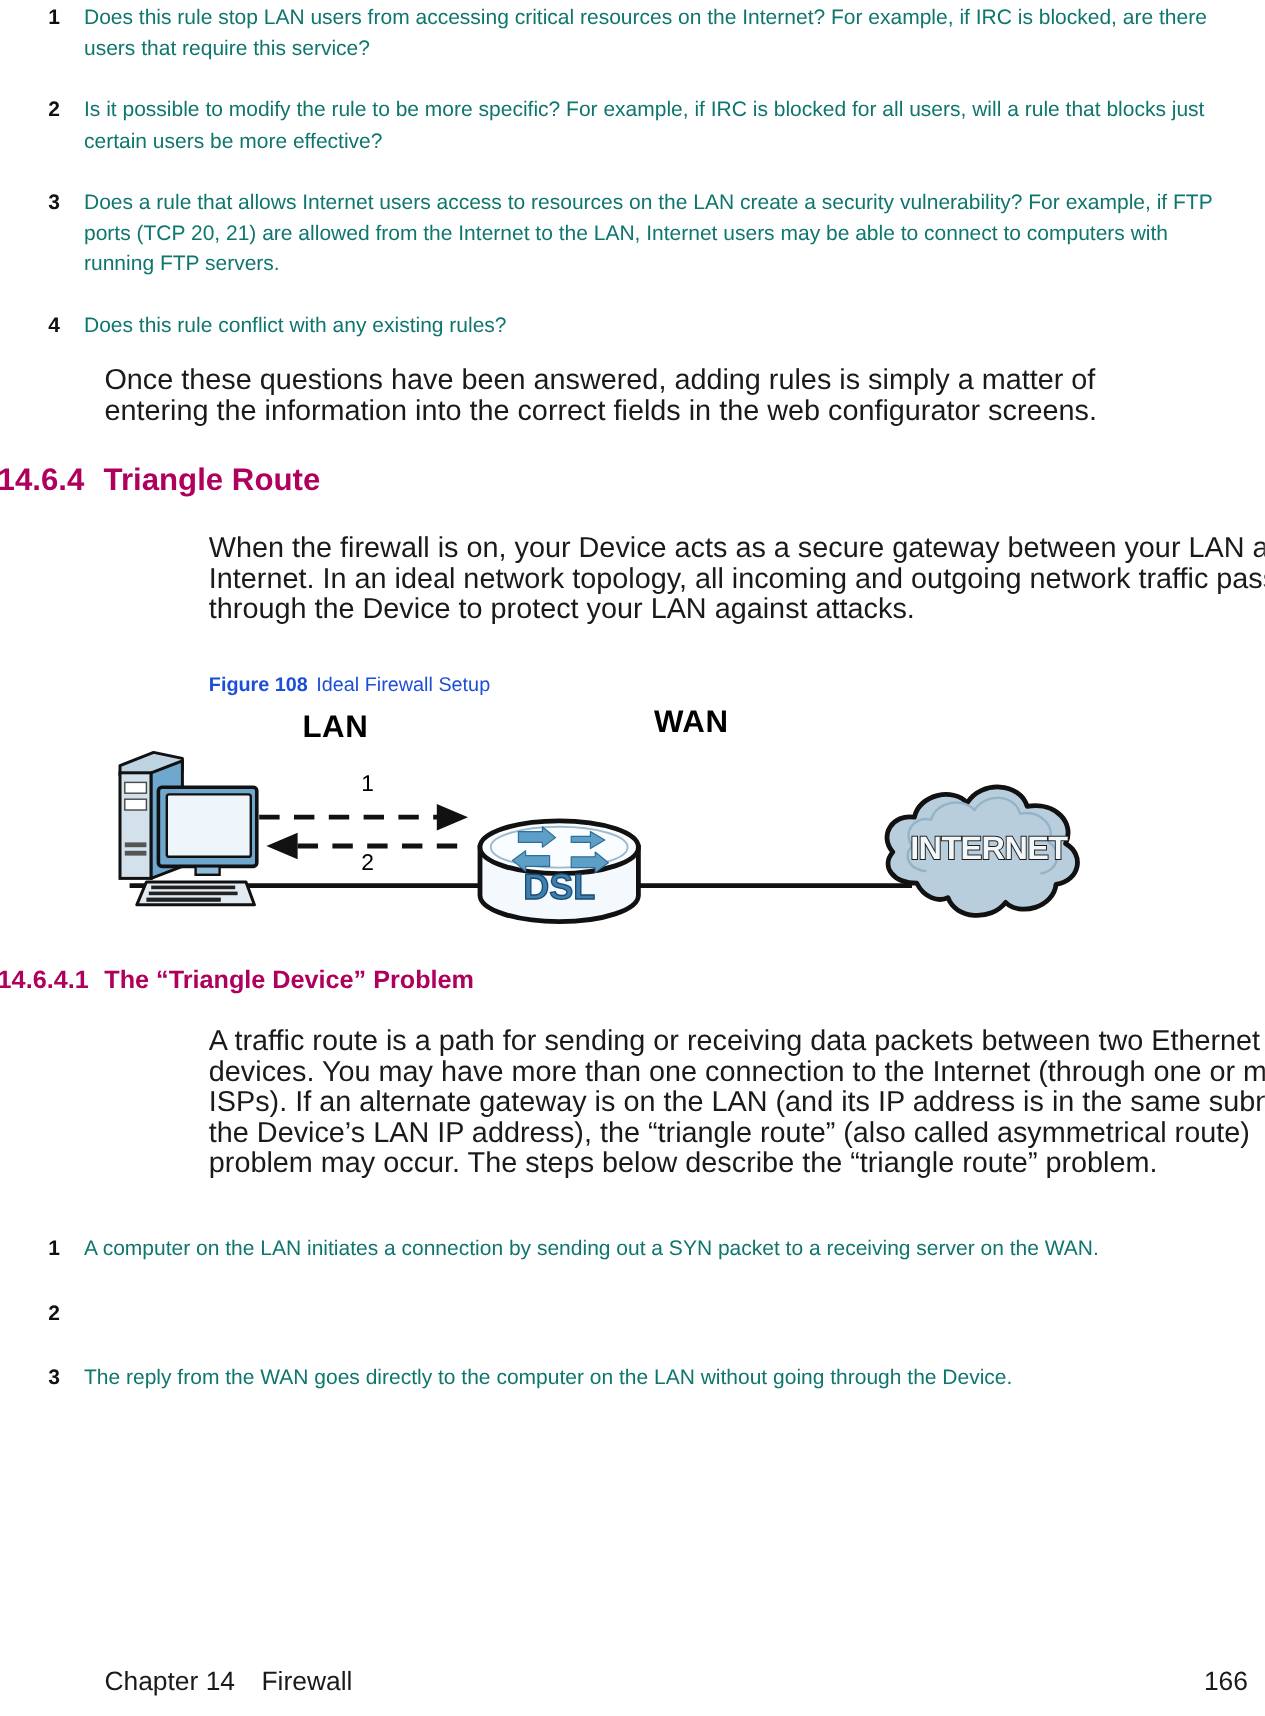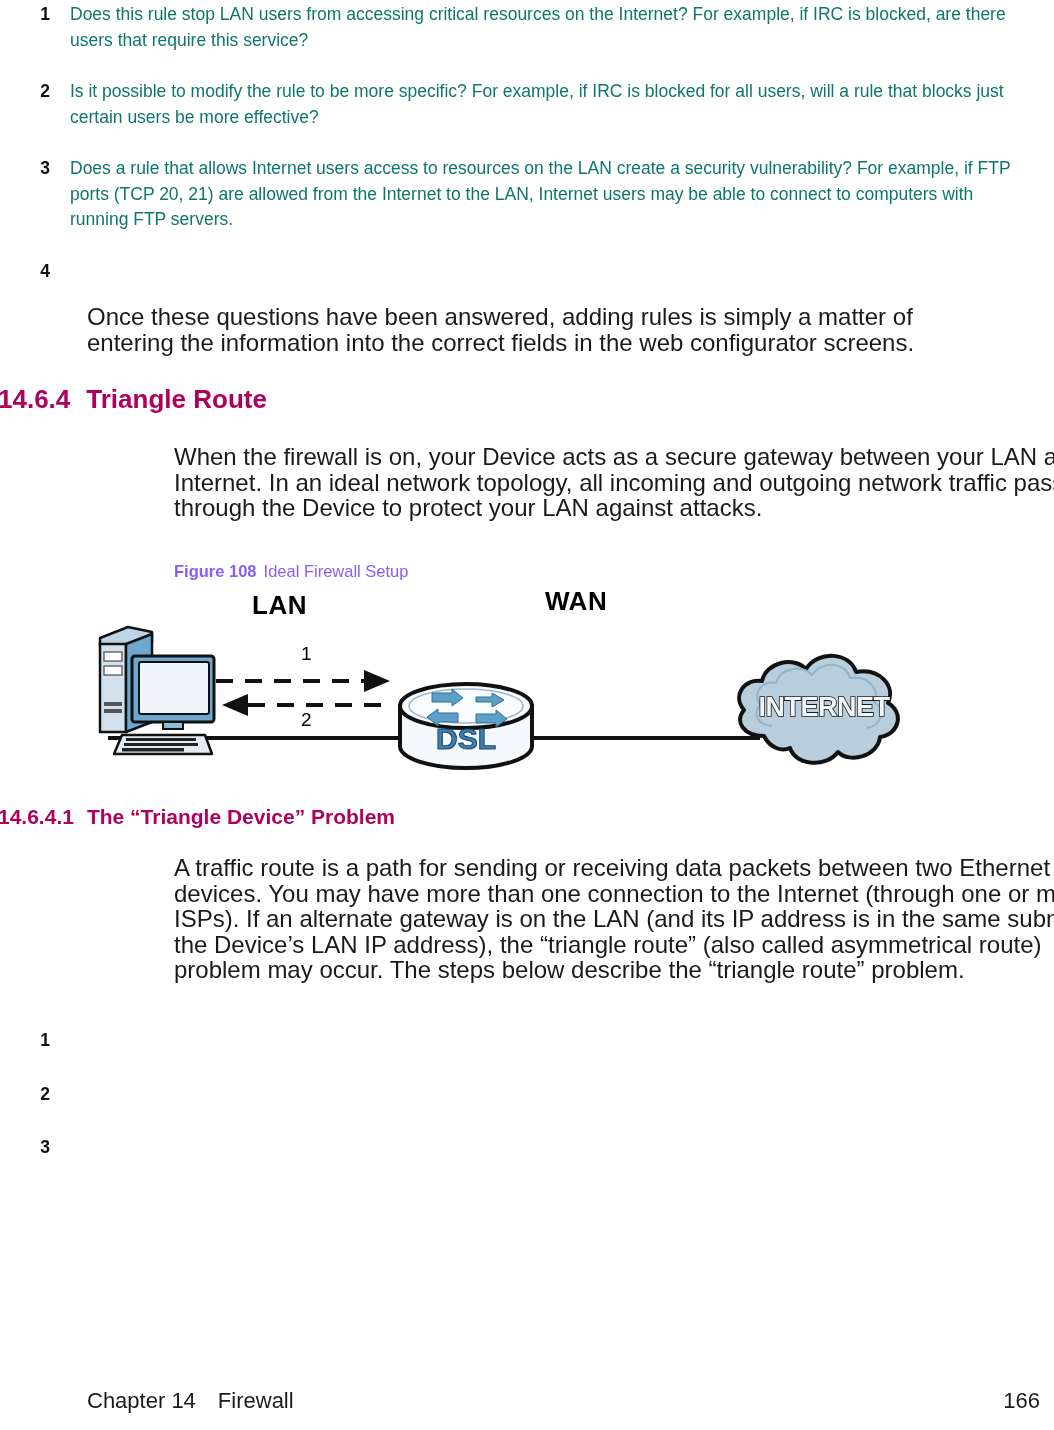--- a/index.html
+++ b/index.html
@@ -78,21 +78,21 @@
     line-height: 26px;
     white-space: nowrap;
   }
   .h4 .num { margin-right: 13px; }
 
   
   .figcaption {
     margin-left: 87px;
     font-size: 16.5px;
     line-height: 22px;
-    color: #8b5cf6;
+    color: #1d4ed8;
   }
   .figcaption b { font-weight: bold; }
 
   
   .figure-wrap {
     position: relative;
     width: 1046px;
     height: 190px;
   }
   .fig-label {
@@ -151,20 +151,21 @@
       <div class="num-body">Is it possible to modify the rule to be more specific? For example, if IRC is blocked for all users, will a rule that blocks just certain users be more effective?</div>
     </div>
 
     <div class="num-item" style="margin-bottom:26px;">
       <div class="num-marker">3</div>
       <div class="num-body">Does a rule that allows Internet users access to resources on the LAN create a security vulnerability? For example, if FTP ports (TCP 20, 21) are allowed from the Internet to the LAN, Internet users may be able to connect to computers with running FTP servers.</div>
     </div>
 
     <div class="num-item" style="margin-bottom:20px;">
       <div class="num-marker">4</div>
+      <div class="num-body">Does this rule conflict with any existing rules?</div>
     </div>
 
     <div class="para" style="margin-left:73px; max-width:900px;">Once these questions have been answered, adding rules is simply a matter of entering the information into the correct fields in the web configurator screens.</div>
   </div>
 
   <div class="h3" style="position:absolute; left:-2px; top:384px;">
     <span class="num">14.6.4</span><span>Triangle Route</span>
   </div>
 
   <div class="para" style="position:absolute; left:87px; top:444px; width:953px;">When the firewall is on, your Device acts as a secure gateway between your LAN and the Internet. In an ideal network topology, all incoming and outgoing network traffic passes through the Device to protect your LAN against attacks.</div>
@@ -271,28 +272,34 @@
   <div class="h4" style="position:absolute; left:-2px; top:804px;">
     <span class="num">14.6.4.1</span><span>The “Triangle Device” Problem</span>
   </div>
 
   <div class="para" style="position:absolute; left:87px; top:855px; width:953px;">A traffic route is a path for sending or receiving data packets between two Ethernet devices. You may have more than one connection to the Internet (through one or more ISPs). If an alternate gateway is on the LAN (and its IP address is in the same subnet as the Device’s LAN IP address), the “triangle route” (also called asymmetrical route) problem may occur. The steps below describe the “triangle route” problem.</div>
 
   <div class="numlist" style="top:1028px; left:14px; right:14px;">
 
     <div class="num-item" style="margin-bottom:28px;">
       <div class="num-marker">1</div>
+      <div class="num-body">
+        <span>A computer on the LAN initiates a connection by sending out a SYN packet to a receiving server on the WAN.</span>
+      </div>
     </div>
 
     <div class="num-item" style="margin-bottom:28px;">
       <div class="num-marker">2</div>
     </div>
 
     <div class="num-item" style="margin-bottom:0px;">
       <div class="num-marker">3</div>
+      <div class="num-body" style="max-width:900px;">
+        <span>The reply from the WAN goes directly to the computer on the LAN without going through the Device.</span>
+      </div>
     </div>
   </div>
 
   <div class="footer">
     <div class="footer-left">
       <span class="chap">Chapter 14</span><span>Firewall</span>
     </div>
     <div class="footer-right">166</div>
   </div>
 

